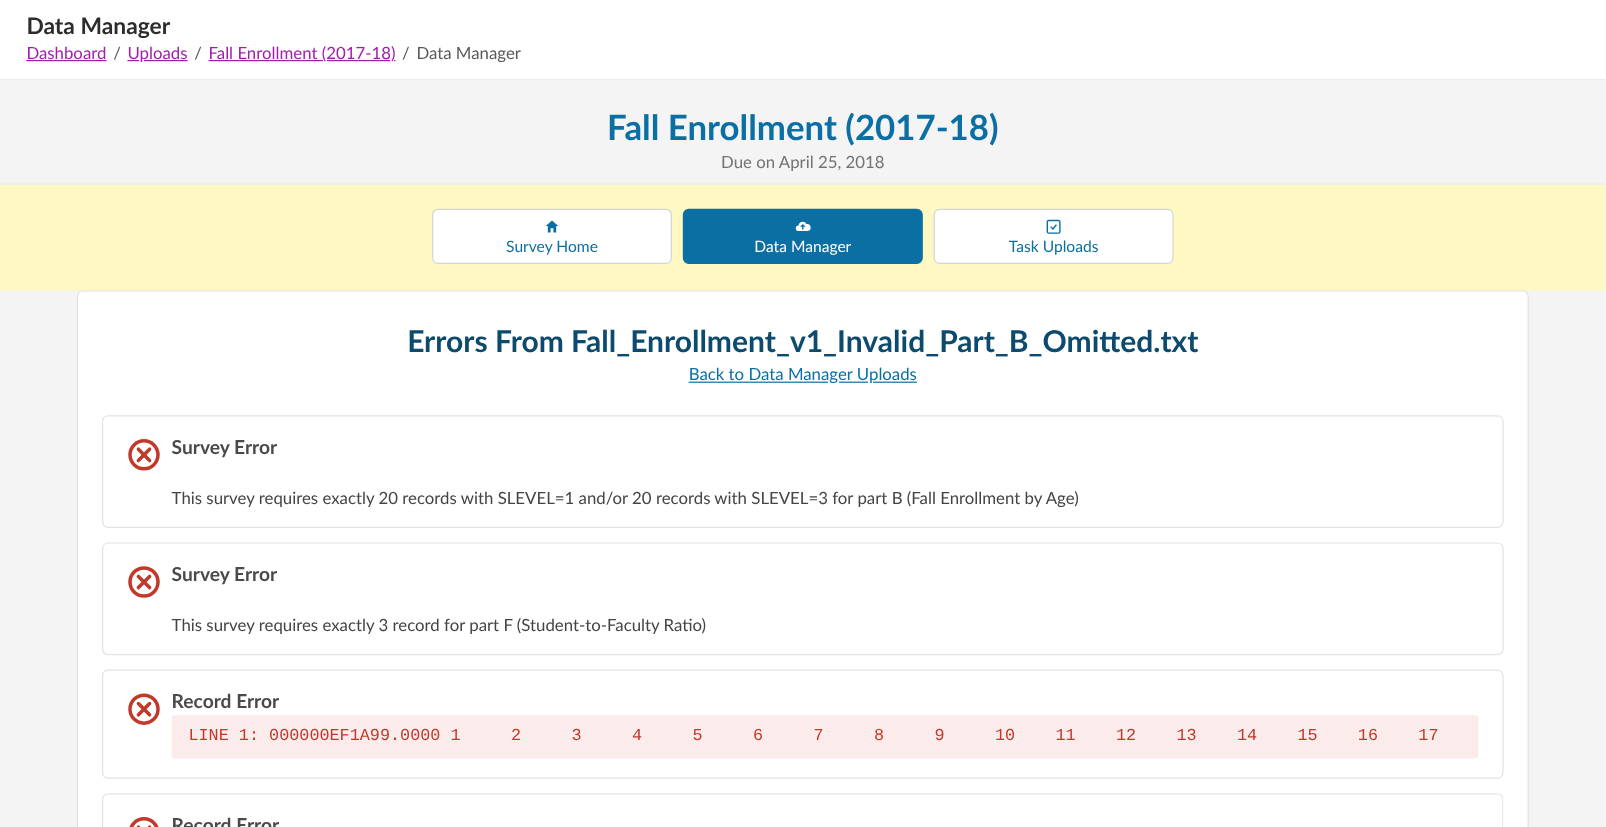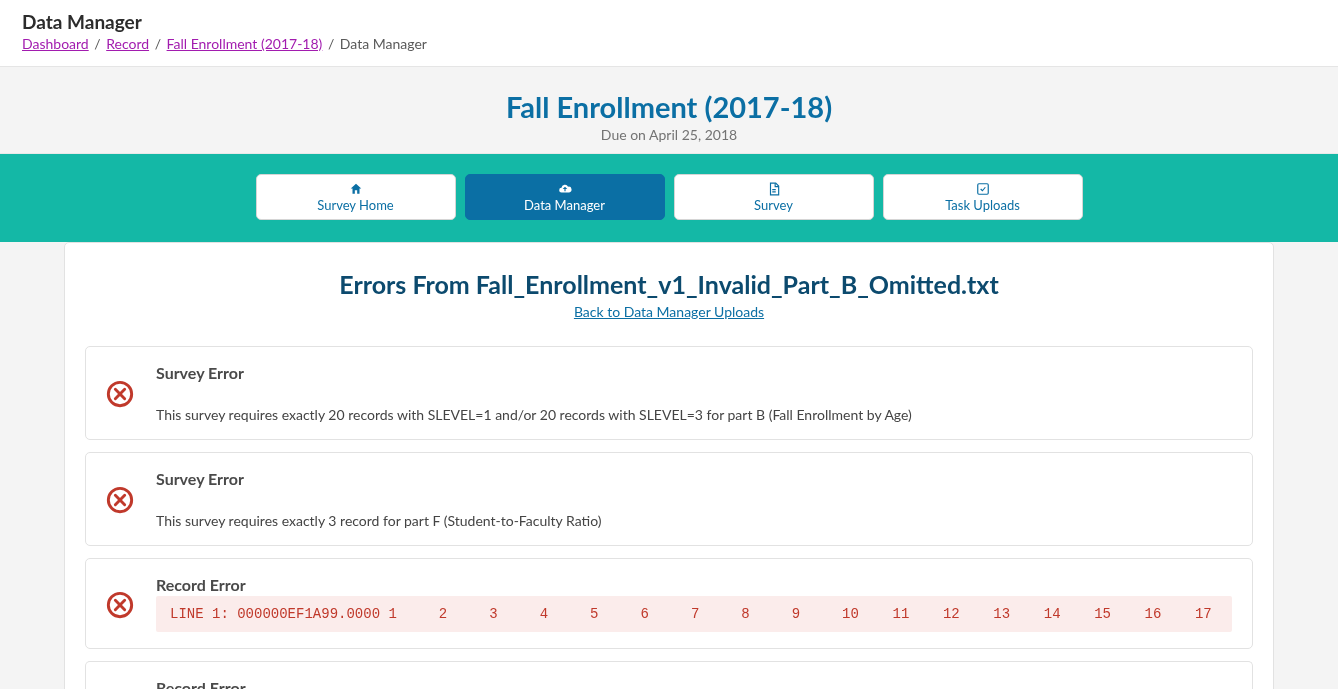--- a/index.html
+++ b/index.html
@@ -48,21 +48,21 @@
   }
   .survey-due {
     font-size: 14px;
     color: #737373;
   }
   .nav-tabs {
     display: flex;
     justify-content: center;
     gap: 9px;
     padding: 20px 0 22px 0;
-    background: #14b8a6;
+    background: #fef9c3;
   }
   .nav-tab {
     width: 200px;
     height: 46px;
     border: 1px solid #d5d5d5;
     border-radius: 5px;
     background: #fff;
     color: #0b6fa4;
     display: flex;
     flex-direction: column;
@@ -99,22 +99,22 @@
     color: #0b6fa4;
     font-size: 14px;
     margin-bottom: 26px;
   }
   .error-card {
     border: 1px solid #e2e2e2;
     border-radius: 5px;
     margin-bottom: 12px;
     padding: 16px 20px 16px 20px;
     display: flex;
-    gap: 22px;
-    align-items: center;
+    gap: 9px;
+    align-items: flex-start;
   }
   .error-card.nogap-bottom { margin-bottom: 0; }
   .error-icon {
     flex: 0 0 28px;
     height: 28px;
     margin-top: 2px;
   }
   .error-icon svg { width: 28px; height: 28px; }
   .error-body { flex: 1; min-width: 0; }
   .error-title {
@@ -139,21 +139,21 @@
     white-space: pre;
     overflow: hidden;
   }
 </style>
 </head>
 <body>
 
 <div class="header-bar">
   <div class="page-title">Data Manager</div>
   <div class="breadcrumb">
-    <a href="#">Dashboard</a><span class="sep"> / </span><a href="#">Record</a><span class="sep"> / </span><a href="#">Fall Enrollment (2017-18)</a><span class="sep"> / </span><span>Data Manager</span>
+    <a href="#">Dashboard</a><span class="sep"> / </span><a href="#">Uploads</a><span class="sep"> / </span><a href="#">Fall Enrollment (2017-18)</a><span class="sep"> / </span><span>Data Manager</span>
   </div>
 </div>
 
 <div class="survey-header">
   <div class="survey-title">Fall Enrollment (2017-18)</div>
   <div class="survey-due">Due on April 25, 2018</div>
 </div>
 
 <div class="nav-tabs">
   <div class="nav-tab">
@@ -168,30 +168,20 @@
     <span class="icon">
       <svg viewBox="0 0 24 24" fill="currentColor">
           <path d="M19 18H6a4 4 0 010-8 6 6 0 0111.3-2A5 5 0 0119 18zM12 8l-4 4h3v4h2v-4h3z"></path>
         </svg>
     </span>
     <span>Data Manager</span>
   </div>
   <div class="nav-tab">
     <span class="icon">
       <svg viewBox="0 0 24 24" fill="none" stroke="currentColor" stroke-width="2">
-          <path d="M6 2h9l5 5v15H6z"></path>
-          <path d="M14 2v6h6"></path>
-          <path d="M9 13h6M9 17h6"></path>
-        </svg>
-    </span>
-    <span>Survey</span>
-  </div>
-  <div class="nav-tab">
-    <span class="icon">
-      <svg viewBox="0 0 24 24" fill="none" stroke="currentColor" stroke-width="2">
           <rect x="3" y="3" width="18" height="18" rx="2"></rect>
           <path d="M8 12l3 3 5-6"></path>
         </svg>
     </span>
     <span>Task Uploads</span>
   </div>
 </div>
 
 <div class="content-panel">
   <div class="errors-heading">Errors From Fall_Enrollment_v1_Invalid_Part_B_Omitted.txt</div>

